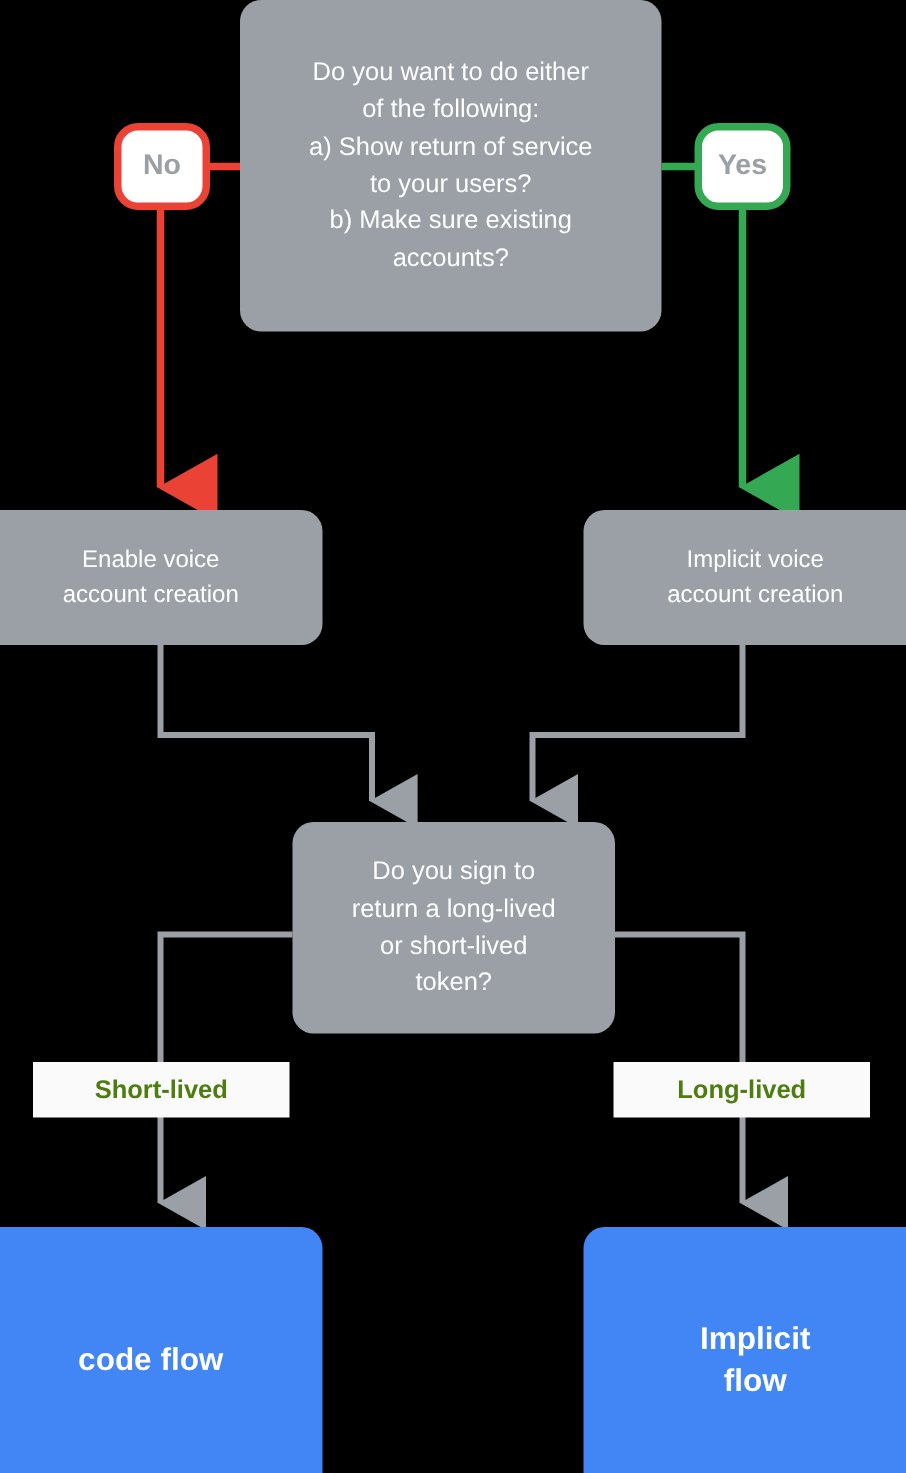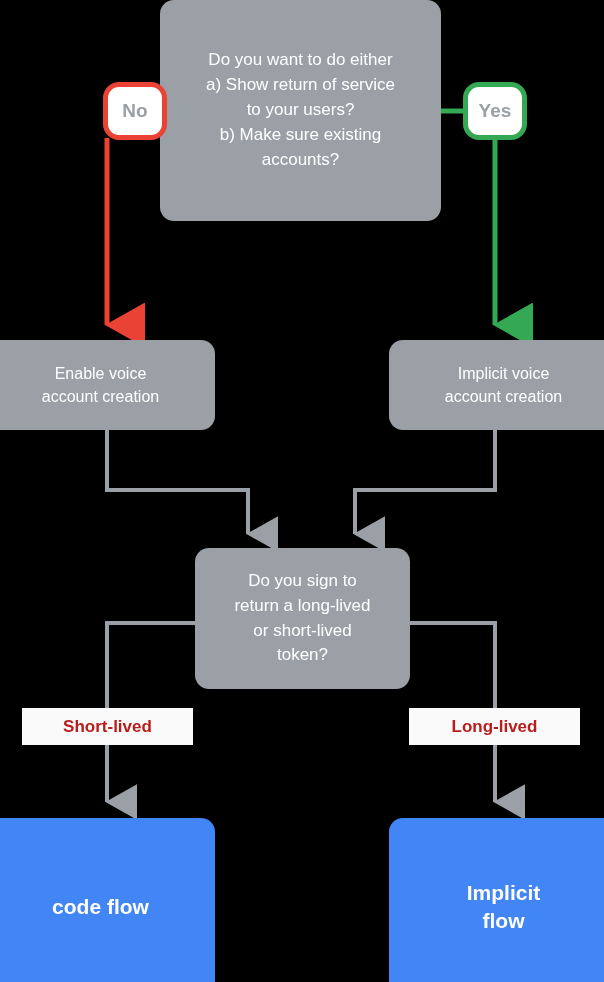--- a/index.html
+++ b/index.html
@@ -78,21 +78,21 @@
     border: 5px solid #34a853;
     text-align: center;
   }
   .edge-label {
     position: absolute;
     box-sizing: border-box;
     display: flex;
     align-items: center;
     justify-content: center;
     background: #fafafa;
-    color: #b91c1c;
+    color: #4d7c0f;
     font-size: 17px;
     font-weight: bold;
     z-index: 4;
   }
   .nowrap-line { display: block; }
 </style>
 </head>
 <body>
 
 <div id="canvas">
@@ -123,28 +123,29 @@
     <path d="M495,430 L495,490 L355,490 L355,534" stroke="#9aa0a6" stroke-width="4" fill="none" marker-end="url(#arrow-gray)"></path>
 
     <path d="M195,623 L107,623 L107,802" stroke="#9aa0a6" stroke-width="4" fill="none" marker-end="url(#arrow-gray)"></path>
 
     <path d="M410,623 L495,623 L495,802" stroke="#9aa0a6" stroke-width="4" fill="none" marker-end="url(#arrow-gray)"></path>
   </svg>
 
   <div class="node decision" style="left:160px; top:0px; width:281px; height:221px;">
     <div>
       <span class="nowrap-line">Do you want to do either</span>
+      <span class="nowrap-line">of the following:</span>
       <span class="nowrap-line">a) Show return of service</span>
       <span class="nowrap-line">to your users?</span>
       <span class="nowrap-line">b) Make sure existing</span>
       <span class="nowrap-line">accounts?</span>
     </div>
   </div>
 
-  <div class="badge badge-no" style="left:76px; top:82px; width:64px; height:58px;margin-left:27px;">
+  <div class="badge badge-no" style="left:76px; top:82px; width:64px; height:58px;">
     <span>No</span>
   </div>
 
   <div class="badge badge-yes" style="left:463px; top:82px; width:64px; height:58px;">
     <span>Yes</span>
   </div>
 
   <div class="node process" style="left:-14px; top:340px; width:229px; height:90px;">
     <div>
       <span class="nowrap-line">Enable voice</span>

